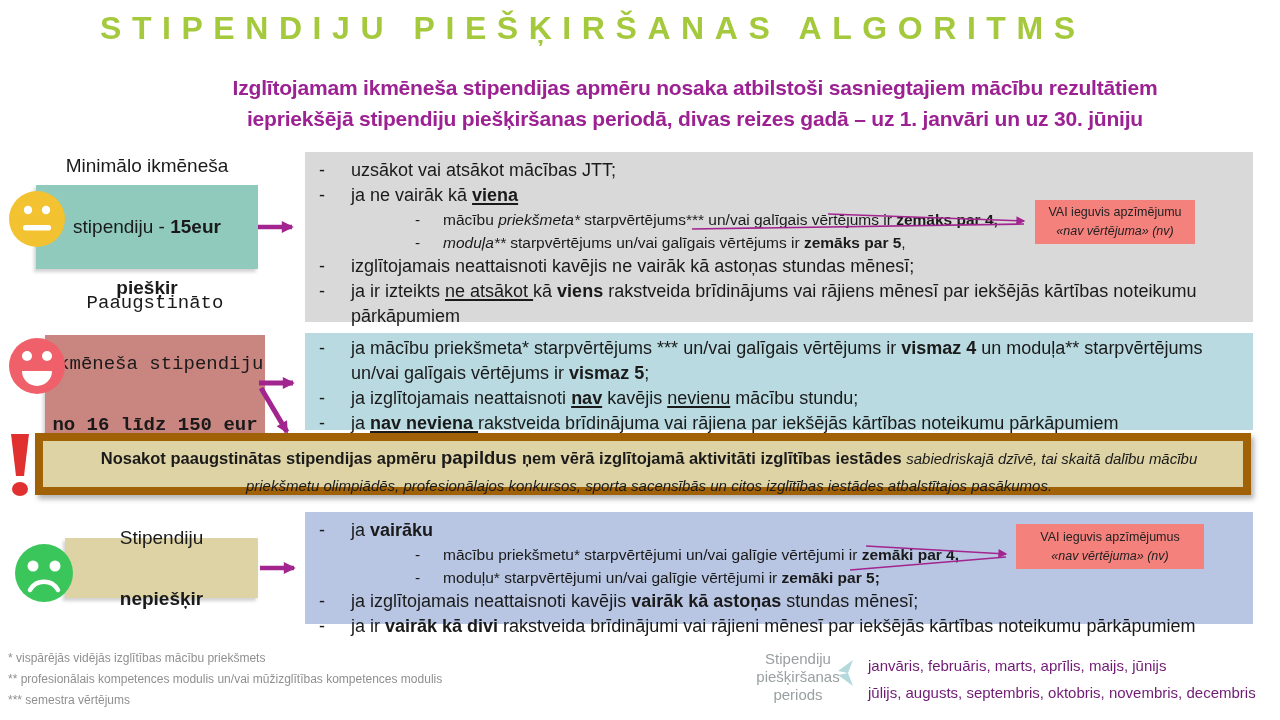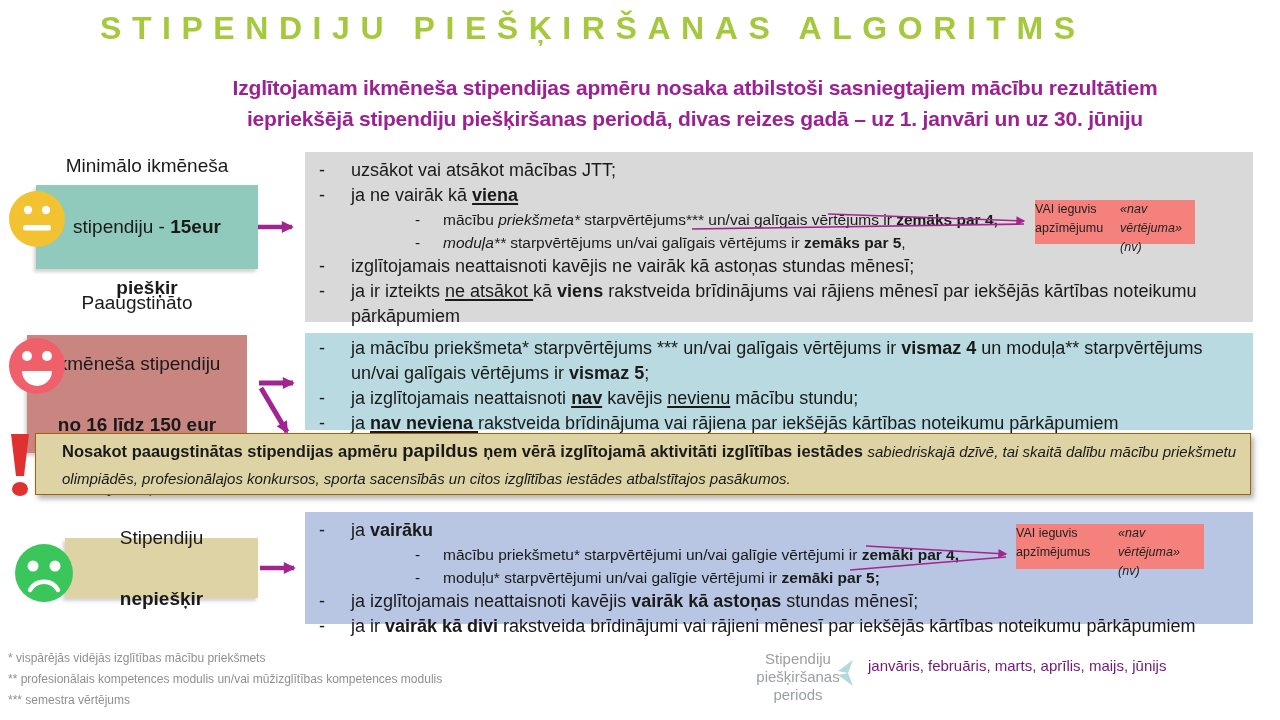--- a/index.html
+++ b/index.html
@@ -22,44 +22,44 @@
   .logo-org{font-size:8.5px;color:#8a8680;letter-spacing:.4px;line-height:11px;margin-top:2px;}
 
   
   .emoji{z-index:3;}
 
   
   .labelbox{display:flex;flex-direction:column;justify-content:center;align-items:center;
             text-align:center;font-size:19px;line-height:24px;z-index:2;
             box-shadow:-2px 3px 3px rgba(110,110,110,.30);gap:37px;}
   .labelbox.minimal{left:36px;top:185px;width:222px;height:84px;background:var(--teal-box);}
-  .labelbox.raised{left:27px;top:335px;width:220px;height:118px;background:var(--rose-box);}
+  .labelbox.raised{left:45px;top:335px;width:220px;height:118px;background:var(--rose-box);font-family:Liberation Mono, monospace;}
   .labelbox.none{left:65px;top:538px;width:193px;height:60px;background:var(--khaki-box);}
 
   
   .critbox{padding:6px 16px 4px 8px;z-index:1;}
   .critbox.minimal{left:305px;top:152px;width:948px;height:170px;background:var(--gray-box);box-sizing:border-box;}
   .critbox.raised{left:305px;top:333px;width:948px;height:97px;background:var(--blue-box);box-sizing:border-box;padding-top:3px;}
   .critbox.none{left:305px;top:512px;width:948px;height:112px;background:var(--lavender-box);box-sizing:border-box;}
   .bullet{display:flex;font-size:18px;line-height:25px;}
   .bullet .dash{width:32px;padding-left:6px;flex:none;}
   .bullet.lvl2{padding-left:96px;font-size:15.5px;line-height:23px;}
   .bullet.lvl2 .dash{width:28px;}
   .btxt{flex:1;}
 
   
-  .vaibox{background:var(--vai-pink);font-size:12.5px;line-height:19px;
-          display:flex;flex-direction:row;justify-content:center;z-index:4;color:#222;}
+  .vaibox{background:var(--vai-pink);text-align:center;font-size:12.5px;line-height:19px;
+          display:flex;flex-direction:column;justify-content:center;z-index:4;color:#222;}
   .vaibox.first{left:1035px;top:200px;width:160px;height:44px;}
   .vaibox.second{left:1016px;top:524px;width:188px;height:45px;}
 
   
   .notebox{left:35px;top:433px;width:1216px;height:62px;background:var(--khaki-box);
-           border:1px solid #a16207;box-shadow:3px 4px 5px rgba(90,90,90,.45);
-           box-sizing:border-box;padding:4px 14px 4px 26px;font-size:16.5px;line-height:26px;z-index:2;}
+           border:8px solid #a16207;box-shadow:3px 4px 5px rgba(90,90,90,.45);
+           box-sizing:border-box;padding:4px 14px 4px 26px;font-size:16.5px;line-height:26px;z-index:2;text-align:center;}
   .notebox .i{font-size:15px;}
 
   
   .footnotes{left:8px;top:648px;font-size:12px;line-height:21px;color:var(--footnote-gray);}
   .period-label{left:742px;top:650px;width:112px;text-align:center;font-size:15px;line-height:18px;color:#9aa0a2;}
   .months{left:868px;top:652px;font-size:15px;line-height:27px;color:#701a75;}
 
   .overlay{left:0;top:0;z-index:5;pointer-events:none;}
   .arrow{stroke:var(--arrow);fill:none;}
   .ah{fill:var(--arrow);}
@@ -198,20 +198,21 @@
       <div><span>Stipendiju</span></div>
       <div><span>piešķiršanas</span></div>
       <div><span>periods</span></div>
     </div>
   <svg class="abs" style="left:836px;top:656px;" width="24" height="36" viewBox="0 0 24 36">
     <polygon class="chev" points="2,15 17,4 12,17"></polygon>
     <polygon class="chev" points="2,19 17,30 12,17"></polygon>
   </svg>
   <div class="abs months">
     <div>janvāris, februāris, marts, aprīlis, maijs, jūnijs</div>
+    <div>jūlijs, augusts, septembris, oktobris, novembris, decembris</div>
   </div>
 
   <svg class="abs overlay" width="1280" height="720" viewBox="0 0 1280 720">
     <defs>
       <marker id="ahb" viewBox="0 0 10 10" refX="8.5" refY="5" markerUnits="userSpaceOnUse" markerWidth="14" markerHeight="12" orient="auto">
         <path d="M0 0 L10 5 L0 10 z" class="ah"></path>
       </marker>
       <marker id="ahs" viewBox="0 0 10 10" refX="8.5" refY="5" markerUnits="userSpaceOnUse" markerWidth="11" markerHeight="9" orient="auto">
         <path d="M0 0 L10 5 L0 10 z" class="ah"></path>
       </marker>

